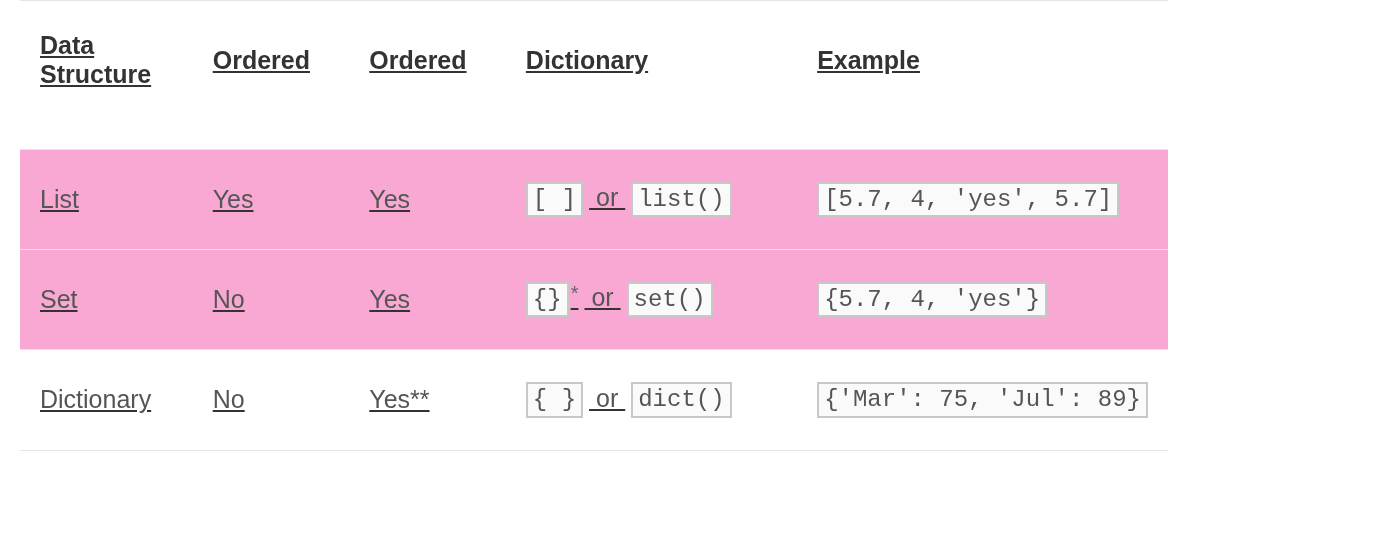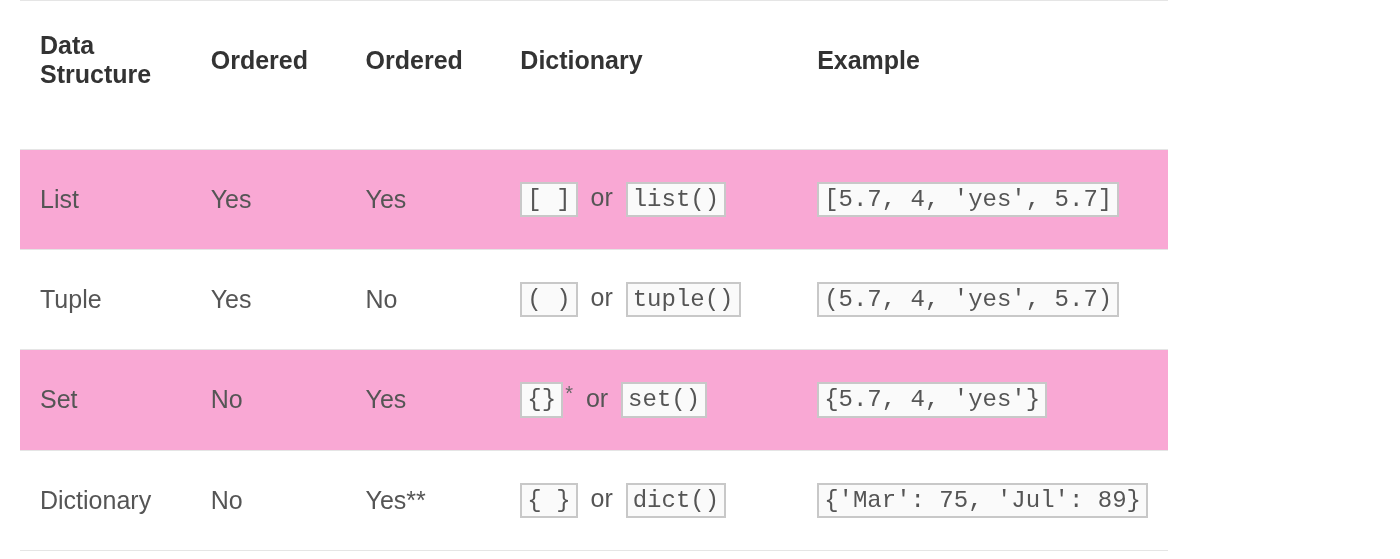--- a/index.html
+++ b/index.html
@@ -6,20 +6,21 @@
     margin: 0;
     padding: 0;
     font-family: Arial, Helvetica, sans-serif;
     background: #fff;
     color: #333;
   }
   .wrap {
     width: 1188px;
     box-sizing: border-box;
     padding: 0 20px;
+    text-decoration: underline;
   }
   table {
     width: 100%;
     border-collapse: collapse;
     font-size: 25px;
   }
   thead th {
     text-align: left;
     font-weight: 700;
     color: #333;
@@ -90,27 +91,20 @@
     </tr>
   </thead>
   <tbody id="tbody">
   <tr class="alt">
           <td>List</td>
           <td>Yes</td>
           <td>Yes</td>
           <td><code class="box">[ ]</code><span class="or"> or </span><code class="box">list()</code></td>
           <td><code class="box">[5.7, 4, 'yes', 5.7]</code></td>
         </tr>
-        <tr>
-          <td>Tuple</td>
-          <td>Yes</td>
-          <td>No</td>
-          <td><code class="box">( )</code><span class="or"> or </span><code class="box">tuple()</code></td>
-          <td><code class="box">(5.7, 4, 'yes', 5.7)</code></td>
-        </tr>
         <tr class="alt">
           <td>Set</td>
           <td>No</td>
           <td>Yes</td>
           <td><code class="box">{}</code><span class="sup">*</span><span class="or"> or </span><code class="box">set()</code></td>
           <td><code class="box">{5.7, 4, 'yes'}</code></td>
         </tr>
         <tr>
           <td>Dictionary</td>
           <td>No</td>

